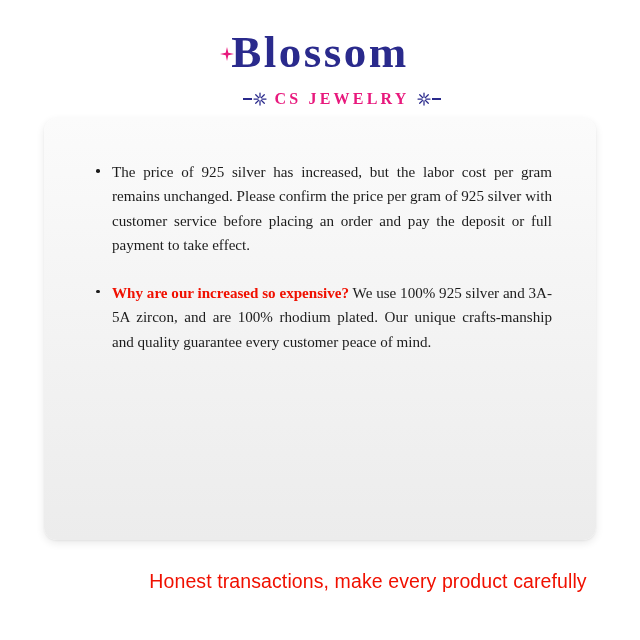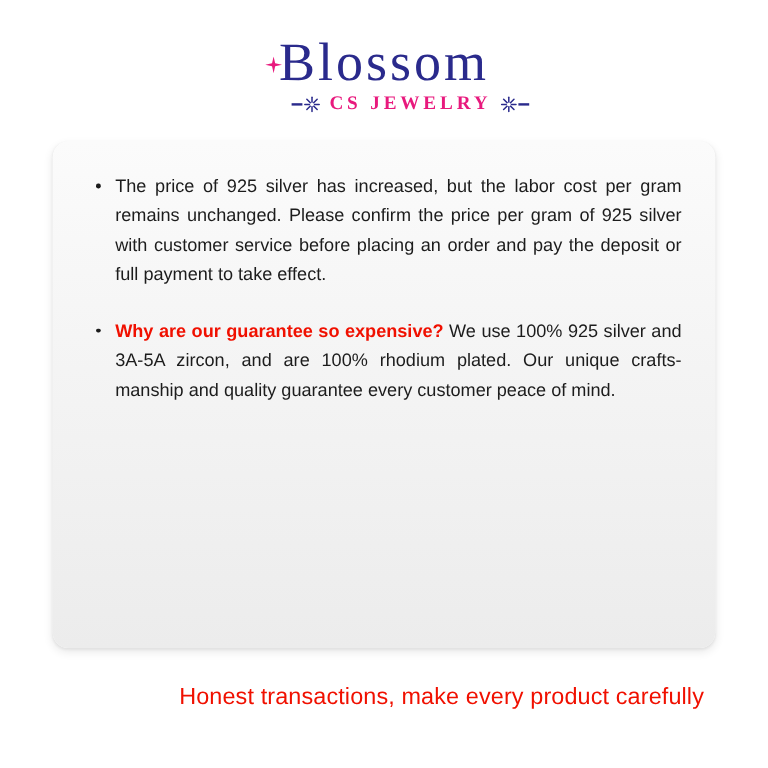--- a/index.html
+++ b/index.html
@@ -24,36 +24,36 @@
     text-align: center;
   }
   .brand-row {
     position: relative;
     display: inline-block;
     line-height: 1;
   }
   .brand-name {
     font-family: "Liberation Serif", "DejaVu Serif", serif;
     font-size: 45px;
-    font-weight: 400;
+    font-weight: 700;
     color: #2a2a8c;
     letter-spacing: 2.5px;
     line-height: 1;
     display: inline-block;
   }
   .brand-sparkle {
     position: absolute;
     left: -11px;
     top: 17px;
     width: 14px;
     height: 14px;
   }
 
   .tagline-row {
-    margin-top: 4px;
+    margin-top: 16px;
     display: flex;
     align-items: center;
     justify-content: center;
     gap: 7px;
     line-height: 1;
     padding-left: 44px;
   }
   .tagline-text {
     font-family: "Liberation Serif", "DejaVu Serif", serif;
     font-size: 16px;
@@ -83,23 +83,24 @@
     width: 552px;
     height: 422px;
     border-radius: 13px;
     background: linear-gradient(to bottom, #fbfbfb 0%, #f4f4f4 45%, #ececec 100%);
     box-shadow: 0 3px 8px rgba(0,0,0,0.09), 0 1px 2px rgba(0,0,0,0.05);
     box-sizing: border-box;
     padding: 26px 28px 20px 30px;
   }
 
   .bullet-list {
-    margin: 0;
+    margin: 16px;
     padding: 0;
     list-style: none;
+    font-family: Liberation Serif, serif;
   }
   .bullet-item {
     position: relative;
     padding-left: 22px;
     margin-bottom: 23px;
     font-size: 15.1px;
     line-height: 1.62;
     color: #1c1c1c;
     text-align: justify;
     text-justify: inter-word;
@@ -189,19 +190,19 @@
 
     <li class="bullet-item">
       <span class="bullet-dot"></span>
       <span>The price of 925 silver has increased, but the labor cost per gram remains unchanged. Please confirm the price per gram of 925 silver with customer service before placing an order and pay the deposit or full payment to take effect.</span>
     </li>
 
 
 
     <li class="bullet-item">
       <span class="bullet-dot"></span>
-      <span class="accent-red">Why are our guarantee so expensive?</span><span> We use 100% 925 silver and 3A-5A zircon, and are 100% rhodium plated. Our unique crafts‐manship and quality guarantee every customer peace of mind.</span>
+      <span class="accent-red">Why are our increased so expensive?</span><span> We use 100% 925 silver and 3A-5A zircon, and are 100% rhodium plated. Our unique crafts‐manship and quality guarantee every customer peace of mind.</span>
     </li>
 
   </ul>
 </div>
 
 <div class="footer-line">Honest transactions, make every product carefully</div>
 
 </body></html>

